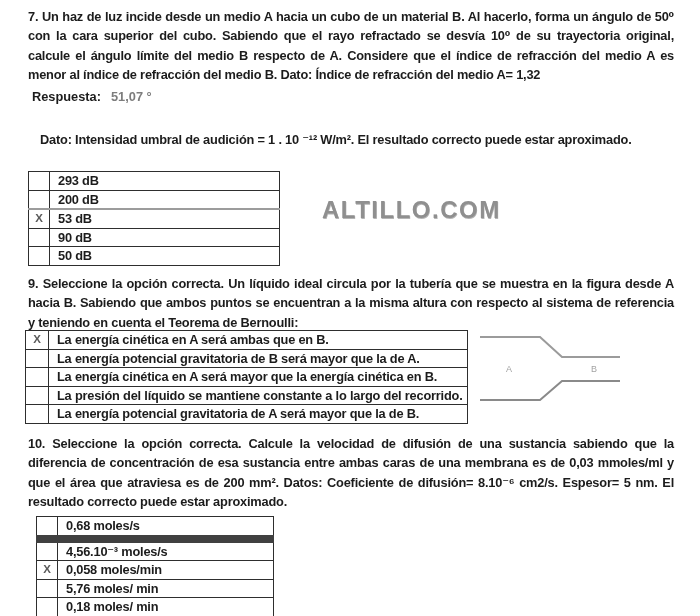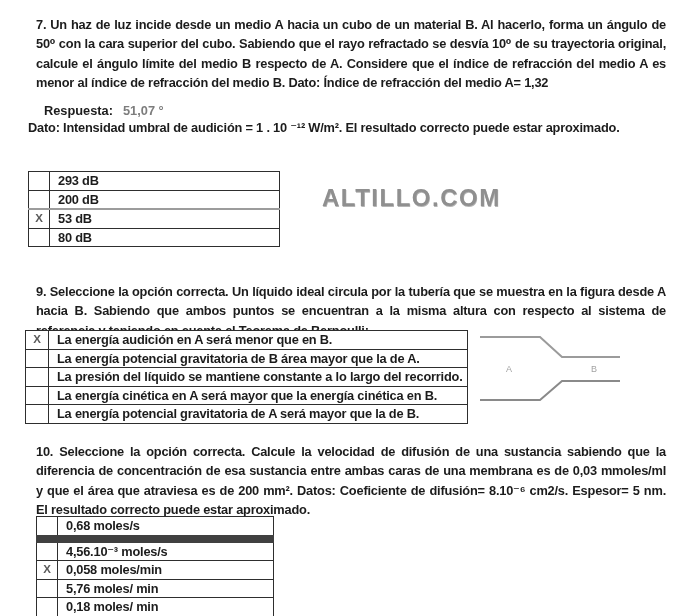--- a/index.html
+++ b/index.html
@@ -8,33 +8,33 @@
     width: 700px;
     height: 616px;
     background: #ffffff;
     font-family: "Liberation Sans", "DejaVu Sans", sans-serif;
     font-weight: bold;
     color: #1c1c1c;
     overflow: hidden;
   }
   .qblock { position: absolute; left: 28px; width: 646px; }
   .para {
-    margin: 8px;
+    margin: 0;
     font-size: 12.8px;
     line-height: 19.4px;
     text-align: justify;
     letter-spacing: -0.2px;
   }
   .dato-line {
-    margin: 0;
+    margin: 12px;
     font-size: 12.8px;
     line-height: 19.4px;
     letter-spacing: -0.2px;
   }
-  .resp-line { margin: 2px 0 0 16px; font-size: 12.8px; line-height: 19.4px; }
+  .resp-line { margin: 2px 0 0 4px; font-size: 12.8px; line-height: 19.4px; }
   .resp-label { color: #1c1c1c; }
   .resp-value { color: #7d7d7d; font-weight: 600; margin-left: 10px; }
 
   table.opt-table {
     position: absolute;
     border-collapse: collapse;
     table-layout: fixed;
     background: #ffffff;
   }
   table.opt-table td {
@@ -59,21 +59,21 @@
   table.t-q8 tr:nth-child(3) td { border-top: 2px solid #9c9c9c; }
   table.t-q9 { left: 25px; top: 330px; width: 443px; }
   table.t-q9 .mark { width: 22px; }
   table.t-q10 { left: 36px; top: 516px; width: 238px; }
   table.t-q10 .mark { width: 20px; }
   table.t-q10 tr:nth-child(2) td { border-top: 8px solid #404040; }
 
   .watermark {
     position: absolute;
     left: 322px;
-    top: 184px;
+    top: 196px;
     font-size: 24px;
     font-weight: bold;
     color: #8f8f8f;
     letter-spacing: 1.5px;
     text-shadow: 0.5px 0.5px 0 #b5b5b5;
   }
   .pipe-figure { position: absolute; left: 478px; top: 330px; }
   .pipe-label {
     fill: #a3a3a3;
     font-size: 9px;
@@ -106,48 +106,52 @@
     <tr>
       <td class="mark"></td>
       <td class="label">200 dB</td>
     </tr>
     <tr>
       <td class="mark">X</td>
       <td class="label">53 dB</td>
     </tr>
     <tr>
       <td class="mark"></td>
-      <td class="label">80 dB</td>
+      <td class="label">90 dB</td>
+    </tr>
+    <tr>
+      <td class="mark"></td>
+      <td class="label">50 dB</td>
     </tr>
   </tbody>
     </table>
 
   <div class="watermark">ALTILLO.COM</div>
 
   <div class="qblock" style="top:274px">
     <p class="para">9. Seleccione la opción correcta. Un líquido ideal circula por la tubería que se muestra en la figura desde A hacia B. Sabiendo que ambos puntos se encuentran a la misma altura con respecto al sistema de referencia y teniendo en cuenta el Teorema de Bernoulli:</p>
   </div>
 
   <table class="opt-table t-q9">
     <tbody>
         <tr>
       <td class="mark">X</td>
-      <td class="label">La energía audición en A será menor que en B.</td>
+      <td class="label">La energía cinética en A será ambas que en B.</td>
     </tr>
     <tr>
       <td class="mark"></td>
-      <td class="label">La energía potencial gravitatoria de B área mayor que la de A.</td>
+      <td class="label">La energía potencial gravitatoria de B será mayor que la de A.</td>
+    </tr>
+    <tr>
+      <td class="mark"></td>
+      <td class="label">La energía cinética en A será mayor que la energía cinética en B.</td>
     </tr>
     <tr>
       <td class="mark"></td>
       <td class="label">La presión del líquido se mantiene constante a lo largo del recorrido.</td>
-    </tr>
-    <tr>
-      <td class="mark"></td>
-      <td class="label">La energía cinética en A será mayor que la energía cinética en B.</td>
     </tr>
     <tr>
       <td class="mark"></td>
       <td class="label">La energía potencial gravitatoria de A será mayor que la de B.</td>
     </tr>
   </tbody>
     </table>
 
   <svg class="pipe-figure" width="145" height="75" viewBox="0 0 145 75">
     <polyline points="2,7 62,7 84,27 142,27" fill="none" stroke="#9b9b9b" stroke-width="2"></polyline>

